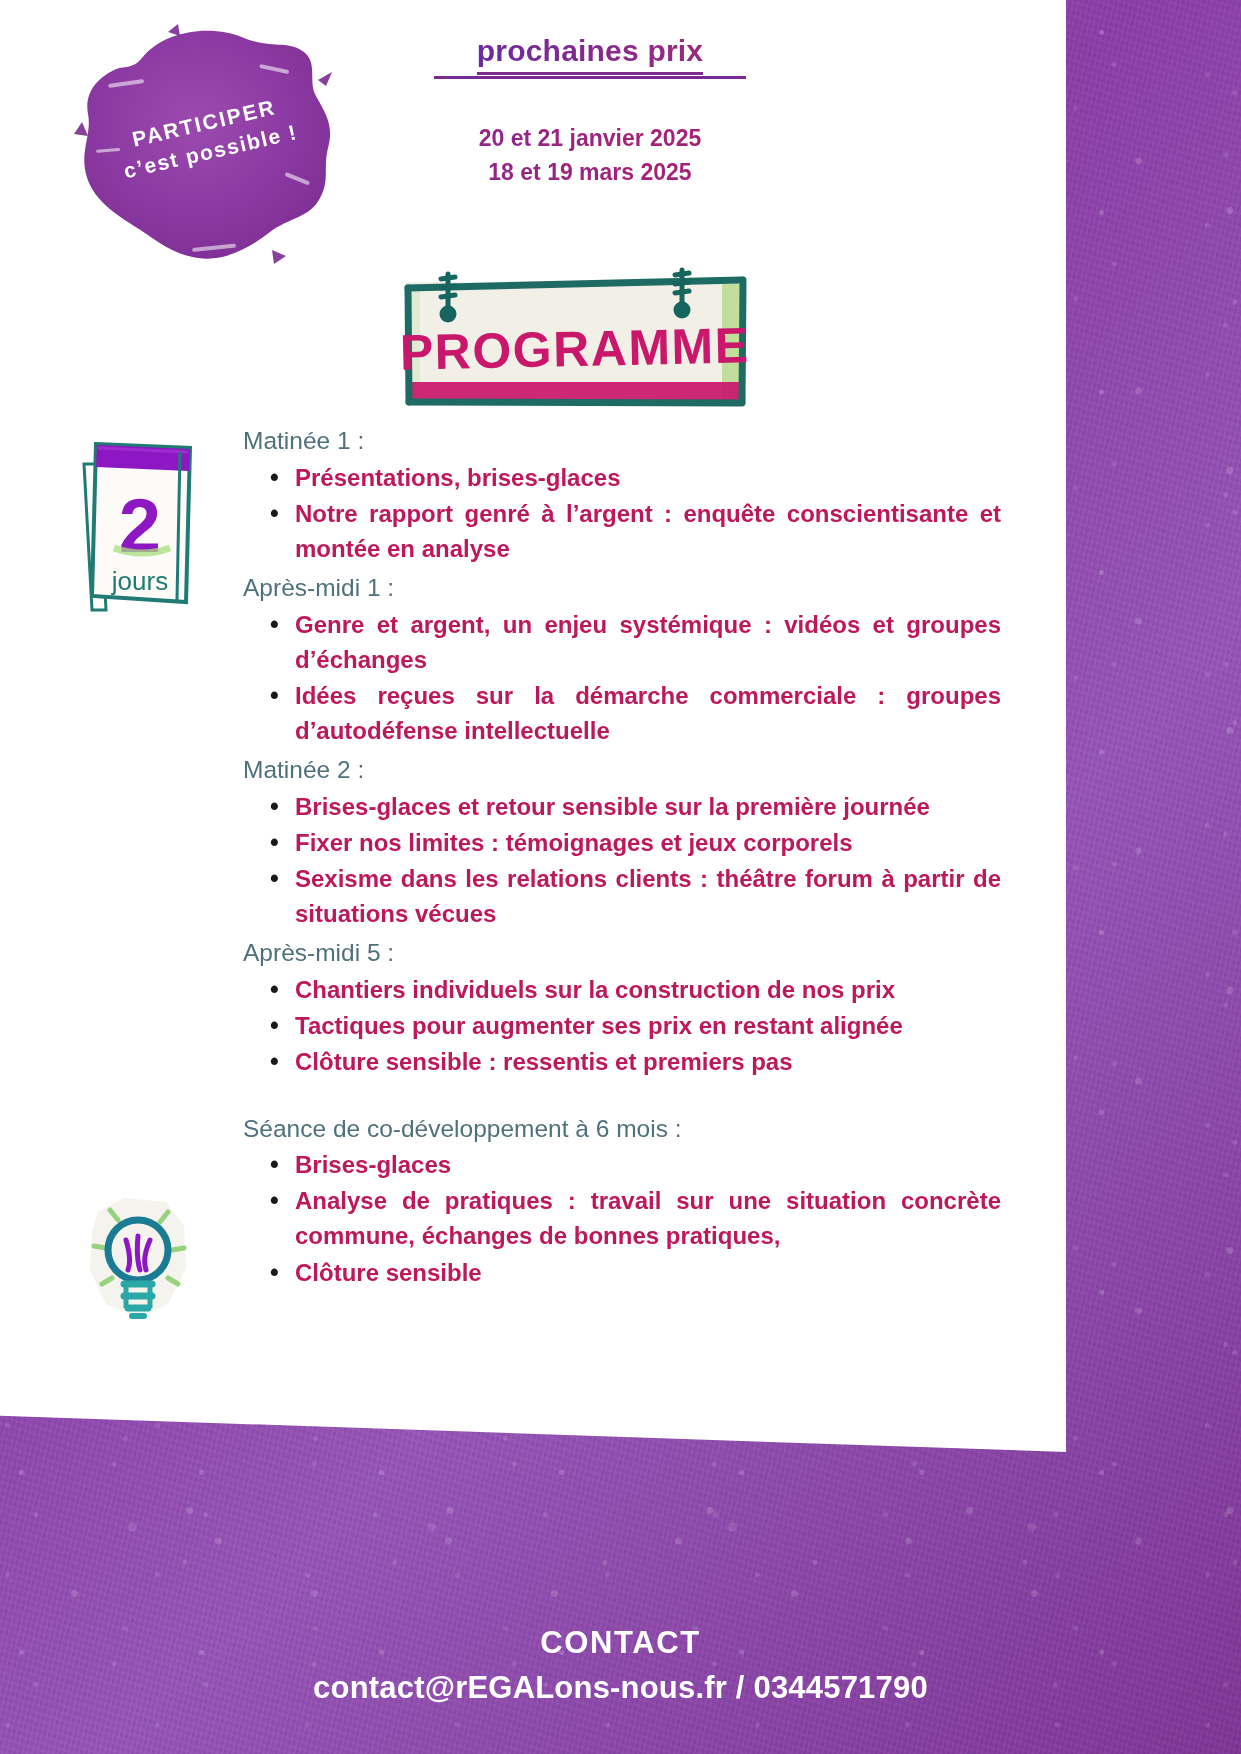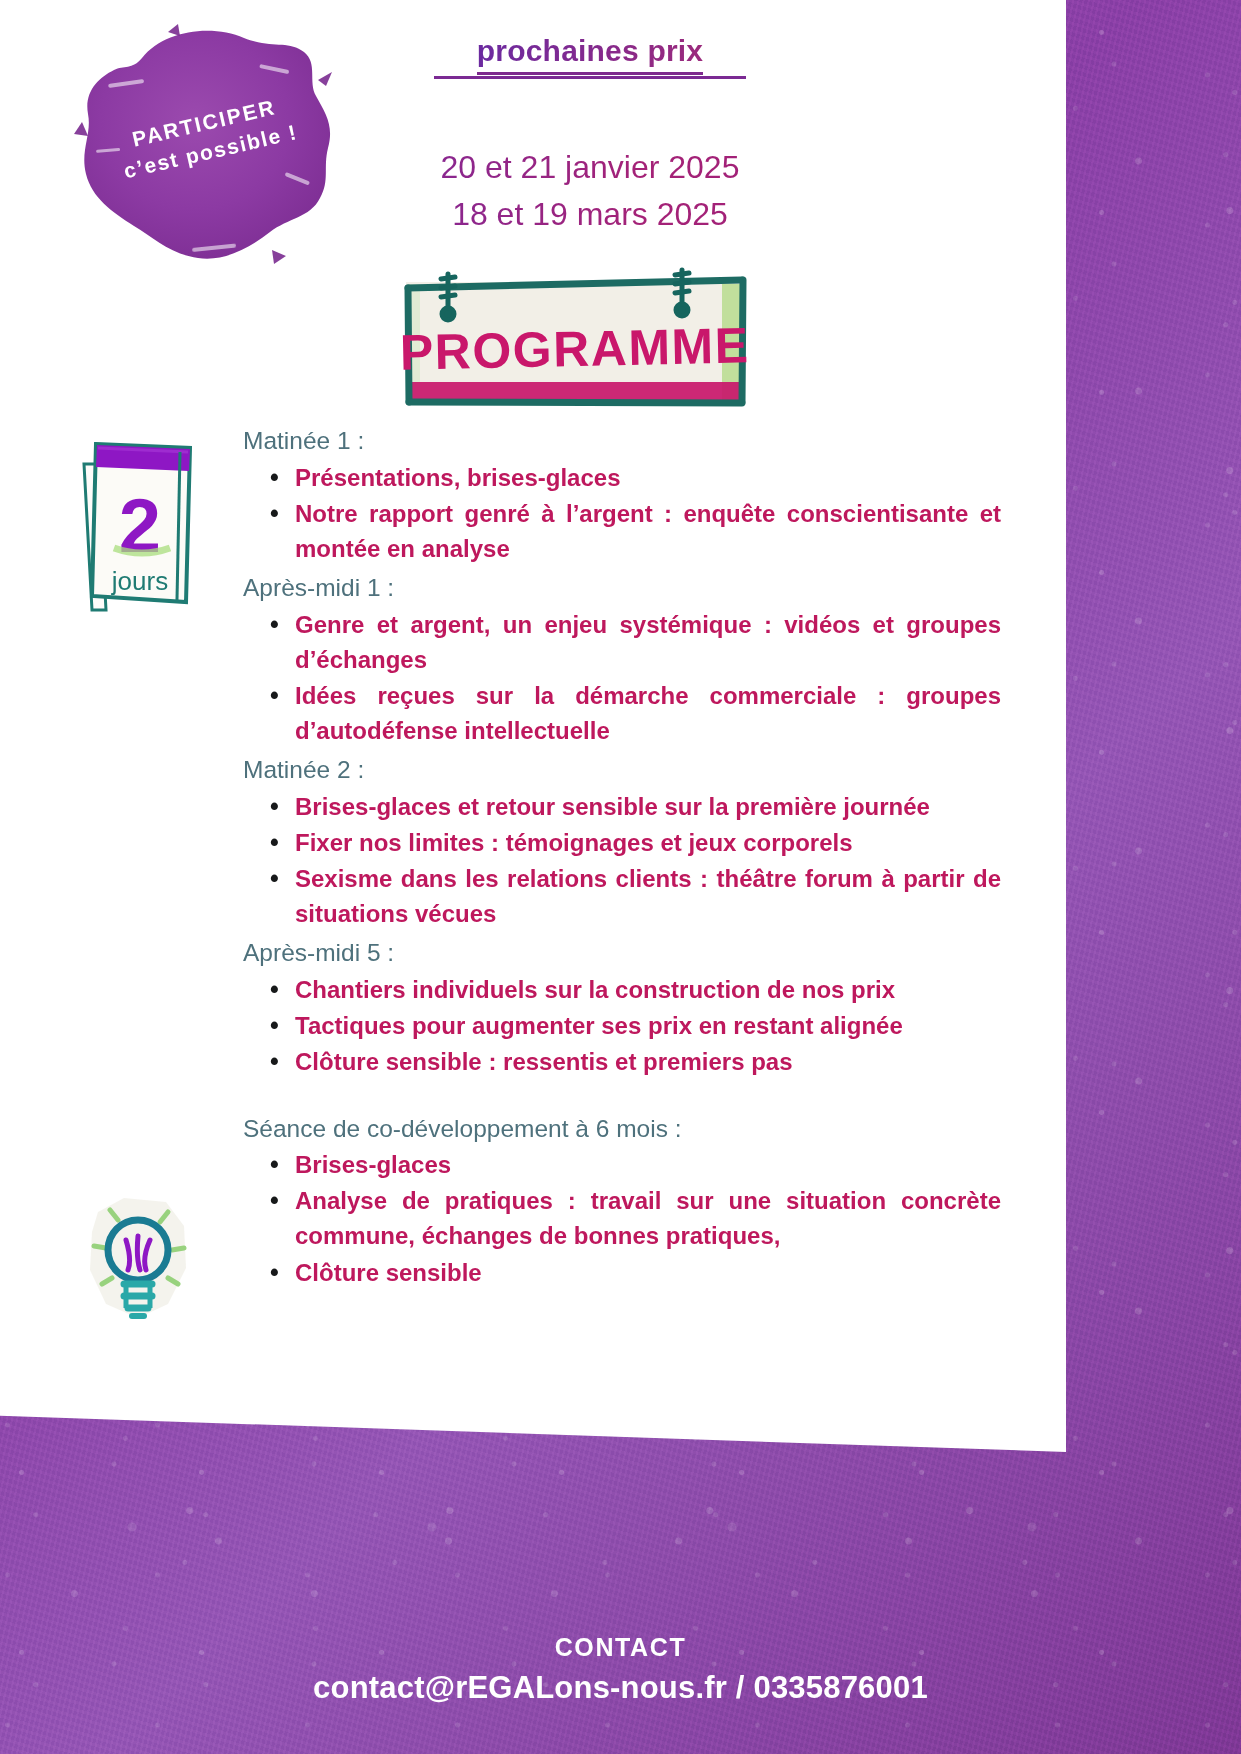--- a/index.html
+++ b/index.html
@@ -119,23 +119,23 @@
     background-clip: text;
     color: transparent;
   }
   .header-underline {
     width: 312px;
     height: 3px;
     background: #7b2a93;
     margin: 1px auto 0;
   }
   .header-dates {
-    margin-top: 65px;
-    font-size: 32px;
-    font-weight: normal;
+    margin-top: 42px;
+    font-size: 23px;
+    font-weight: bold;
     line-height: 1.48;
     background: linear-gradient(90deg, #7c2a9c 0%, #a42277 60%, #a02078 100%);
     -webkit-background-clip: text;
     background-clip: text;
     color: transparent;
   }
 
   
   .prog-sign {
     position: absolute;
@@ -215,21 +215,21 @@
   .footer {
     position: absolute;
     left: 0;
     right: 0;
     bottom: 46px;
     text-align: center;
     z-index: 8;
     color: #ffffff;
   }
   .footer-title {
-    font-size: 25px;
+    font-size: 31px;
     font-weight: bold;
     letter-spacing: 1.6px;
     line-height: 1.3;
   }
   .footer-contact {
     margin-top: 6px;
     font-size: 31px;
     font-weight: bold;
     letter-spacing: .2px;
     line-height: 1.25;
@@ -403,14 +403,14 @@
       <li>Brises-glaces</li>
       <li>Analyse de pratiques : travail sur une situation concrète commune, échanges de bonnes pratiques,</li>
       <li>Clôture sensible</li>
     </ul>
   </div>
 
 </div>
 
 <div class="footer">
   <div class="footer-title">CONTACT</div>
-  <div class="footer-contact">contact@rEGALons-nous.fr / 0335876001</div>
+  <div class="footer-contact">contact@rEGALons-nous.fr / 0344571790</div>
 </div>
 
 </body></html>

